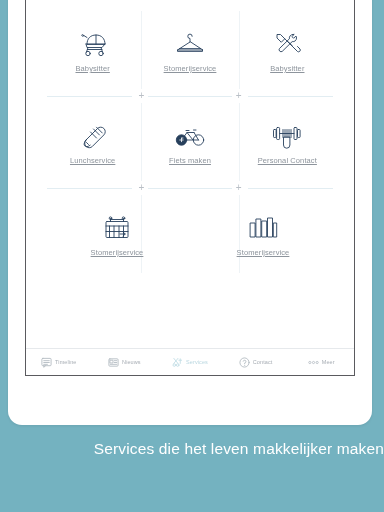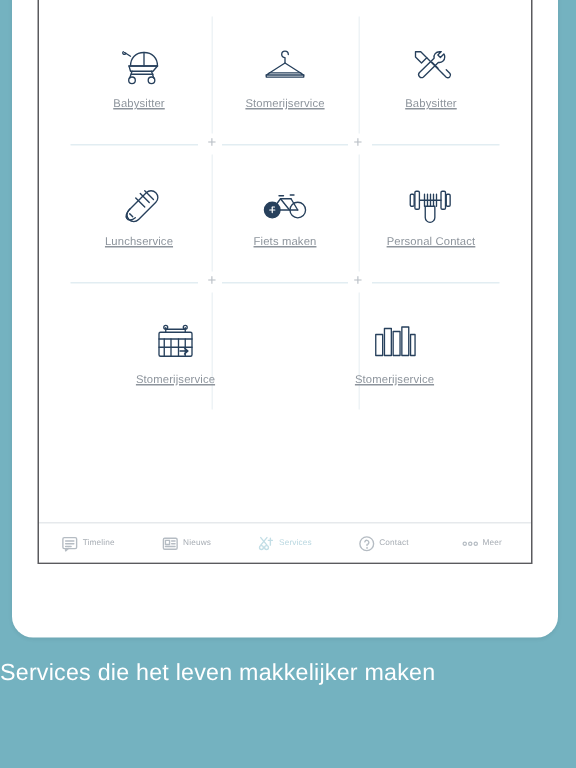--- a/index.html
+++ b/index.html
@@ -166,21 +166,21 @@
     white-space: nowrap;
   }
   .tab.active .tab-label { color: #b9d7e0; }
 
   
   #caption {
     position: absolute;
     left: 0;
     right: 0;
     top: 440px;
-    text-align: left;
+    text-align: right;
     color: #ffffff;
     font-size: 15.5px;
     letter-spacing: 0.15px;
     font-weight: 400;
   }
 </style>
 </head>
 <body>
 
 <div id="screen">

